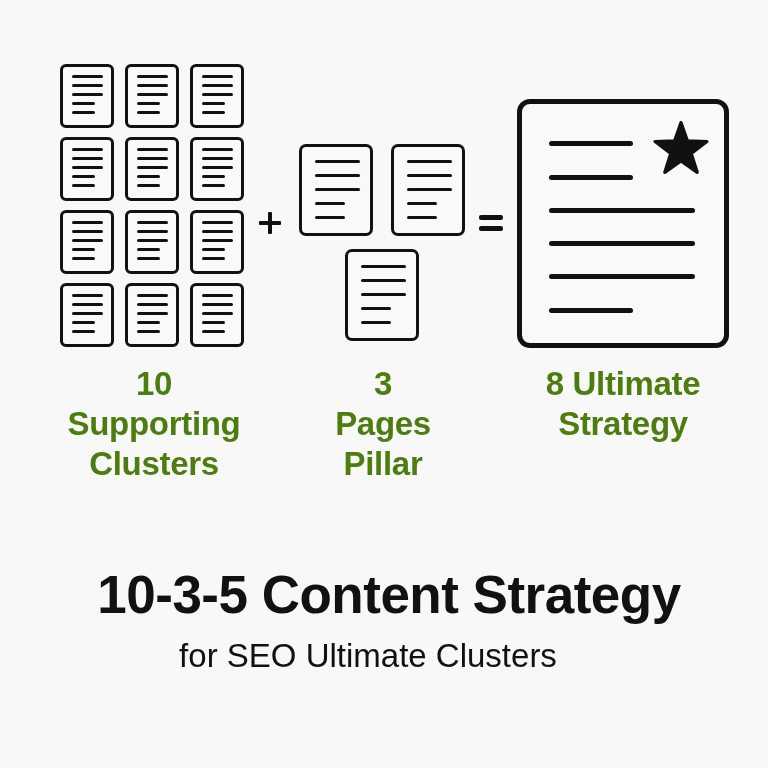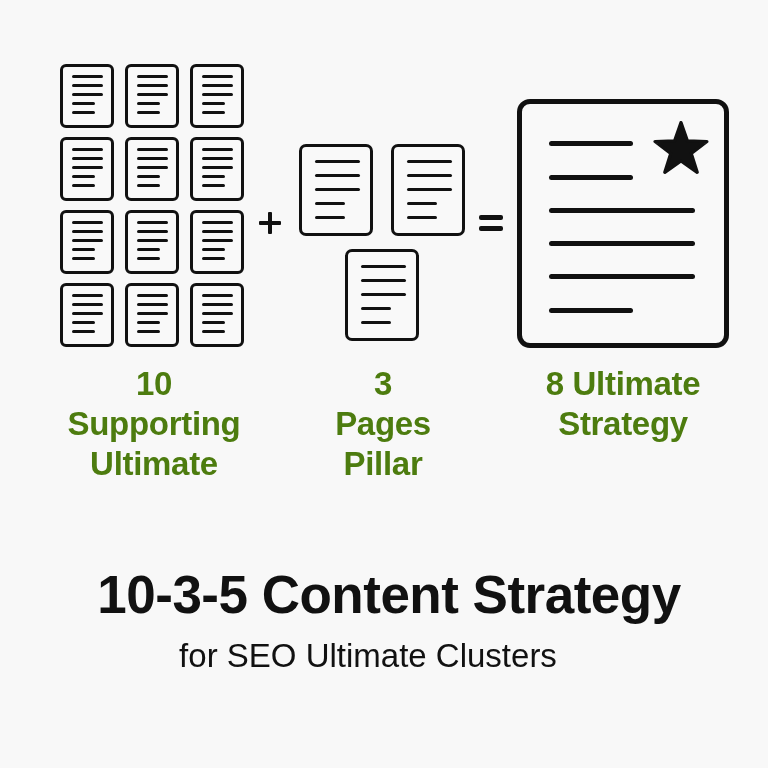--- a/index.html
+++ b/index.html
@@ -298,21 +298,21 @@
   <div class="ln long" style="top:170px"></div>
   <div class="ln short" style="top:204px"></div>
   <svg class="star" viewBox="0 0 100 100">
     <polygon points="50,3 62,37 98,38 69,60 80,95 50,74 20,95 31,60 2,38 38,37" fill="#111" stroke="#111" stroke-width="6" stroke-linejoin="round"></polygon>
   </svg>
 </div>
 
 <div class="label" style="left:54px;width:200px;top:364px;">
   <div>10</div>
   <div>Supporting</div>
-  <div>Ultimate</div>
+  <div>Clusters</div>
 </div>
 
 <div class="label" style="left:283px;width:200px;top:364px;">
   <div>3</div>
   <div>Pages</div>
   <div>Pillar</div>
 </div>
 
 <div class="label" style="left:518px;width:210px;top:364px;">
   <div>8 Ultimate</div>

